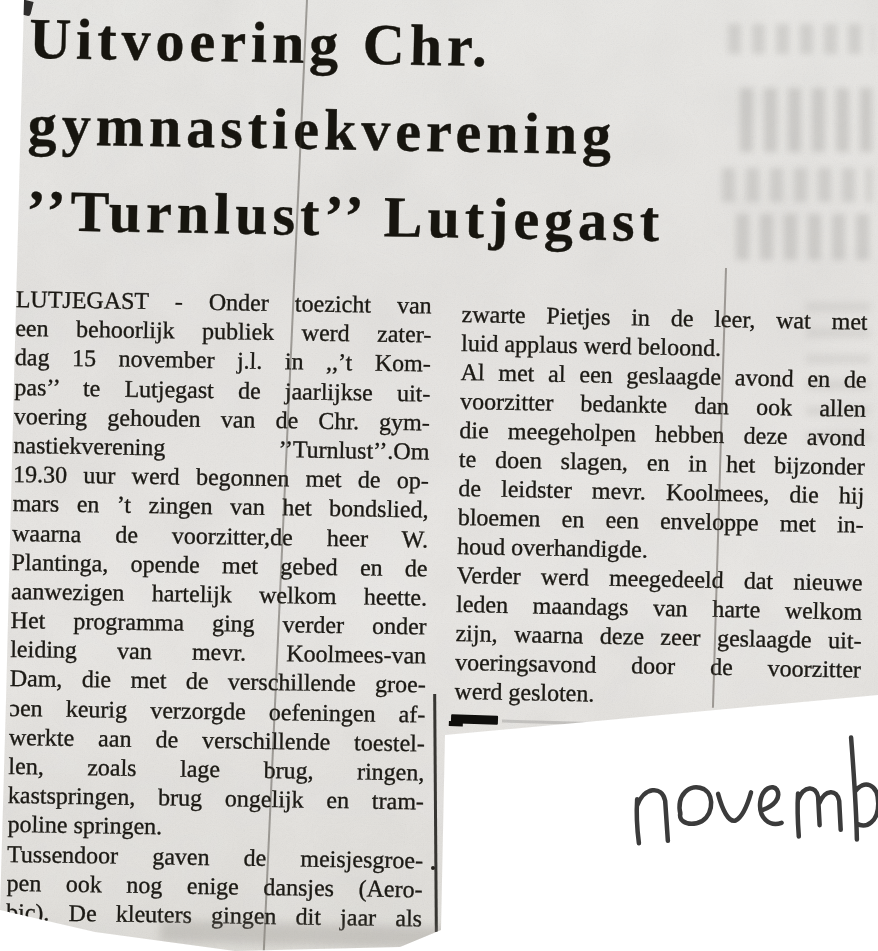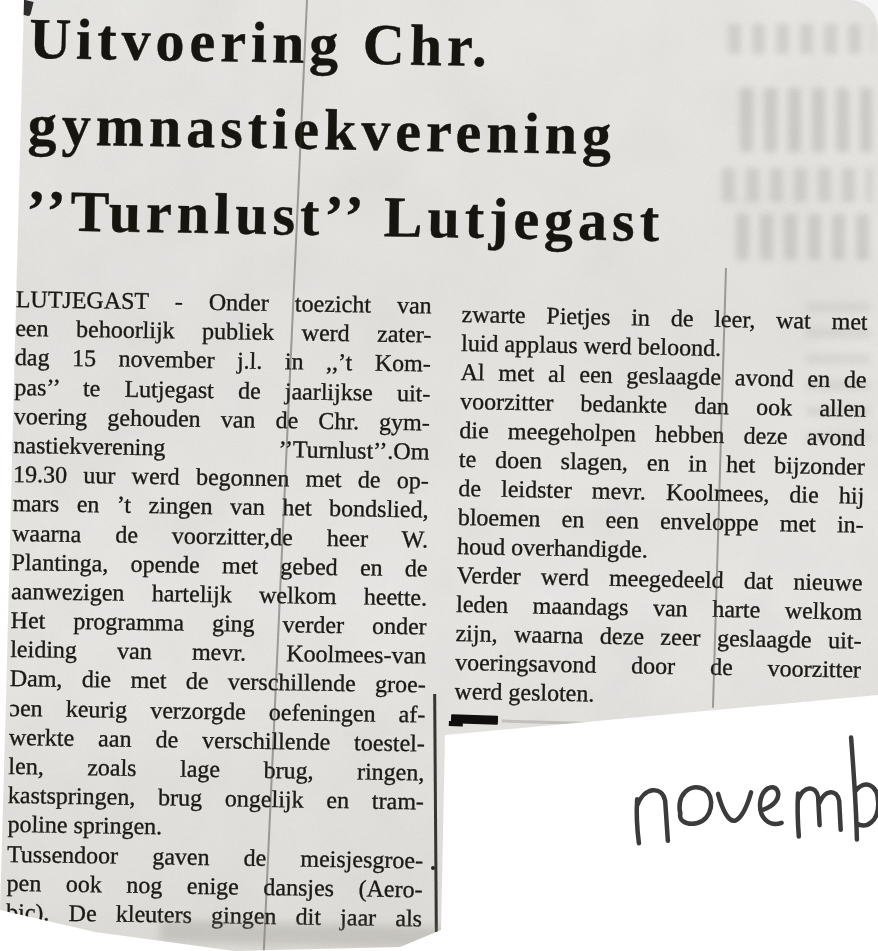--- a/index.html
+++ b/index.html
@@ -2,21 +2,20 @@
 <html><head>
 <meta charset="utf-8">
 <style>
   html,body{margin:0;padding:0;background:#ffffff;}
   .page{position:relative;width:878px;height:951px;background:#ffffff;overflow:hidden;
         font-family:"Liberation Serif","DejaVu Serif",serif;}
   
   .clipping{position:absolute;inset:0;
     background:linear-gradient(177deg,#e9e8e5 0%,#e6e4e1 35%,#ebe9e6 62%,#e4e2de 88%,#dfddd8 100%);
     clip-path:polygon(24px 0px,878px 0px,878px 695px,445px 735px,441px 930px,400px 947px,235px 951px,95px 932px,0px 910px,6px 700px,14px 380px);
-    border-radius:29px;
   }
   .noise{position:absolute;inset:0;pointer-events:none;}
   
   .headline{position:absolute;left:30px;top:-4px;width:800px;margin:0;
     transform:rotate(1deg);transform-origin:0 0;
     font-size:58px;font-weight:bold;letter-spacing:5px;line-height:86px;
     color:#17150f;-webkit-text-stroke:.4px #17150f;}
   .hline{white-space:nowrap;}
   
   .col{position:absolute;font-size:24px;font-weight:400;color:#1c1a15;

